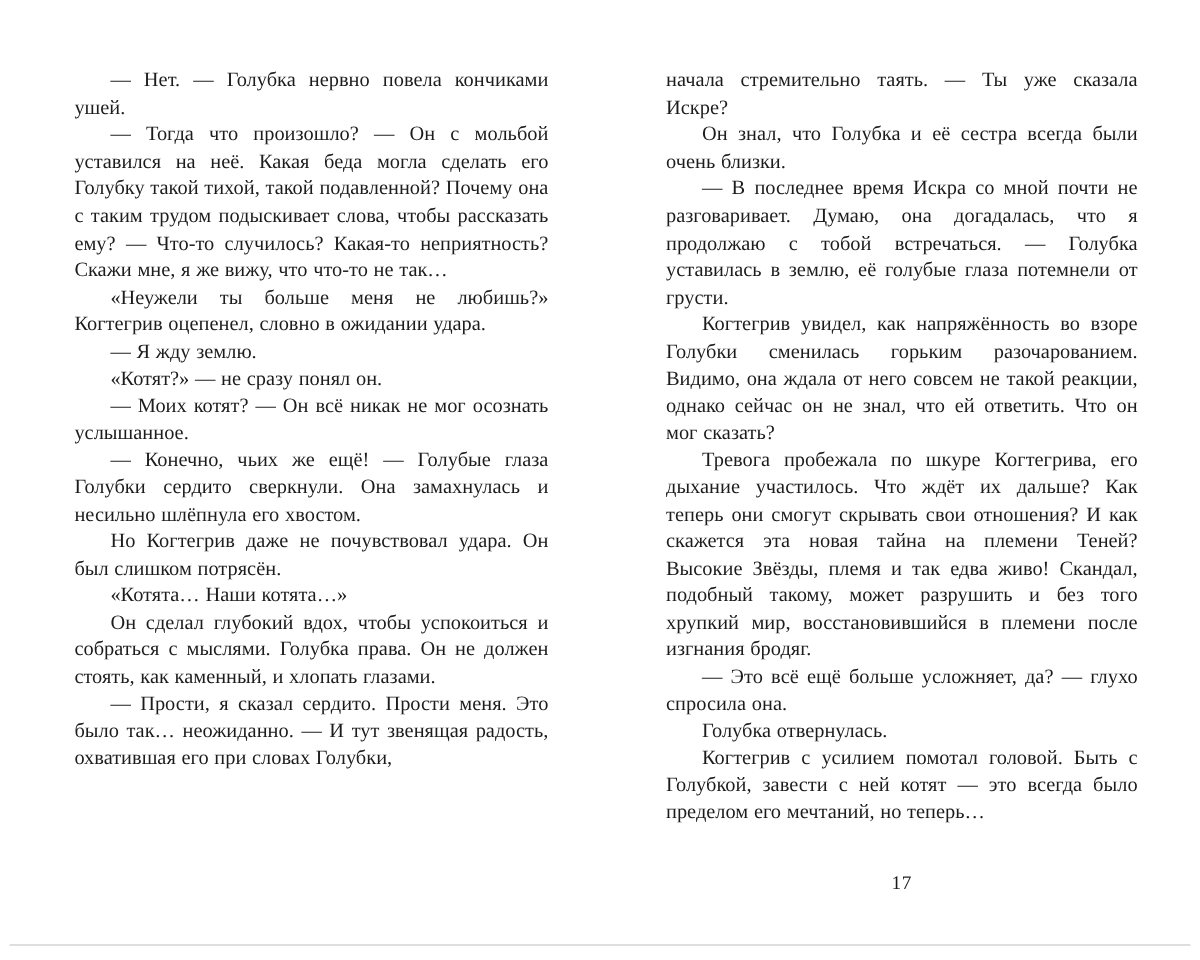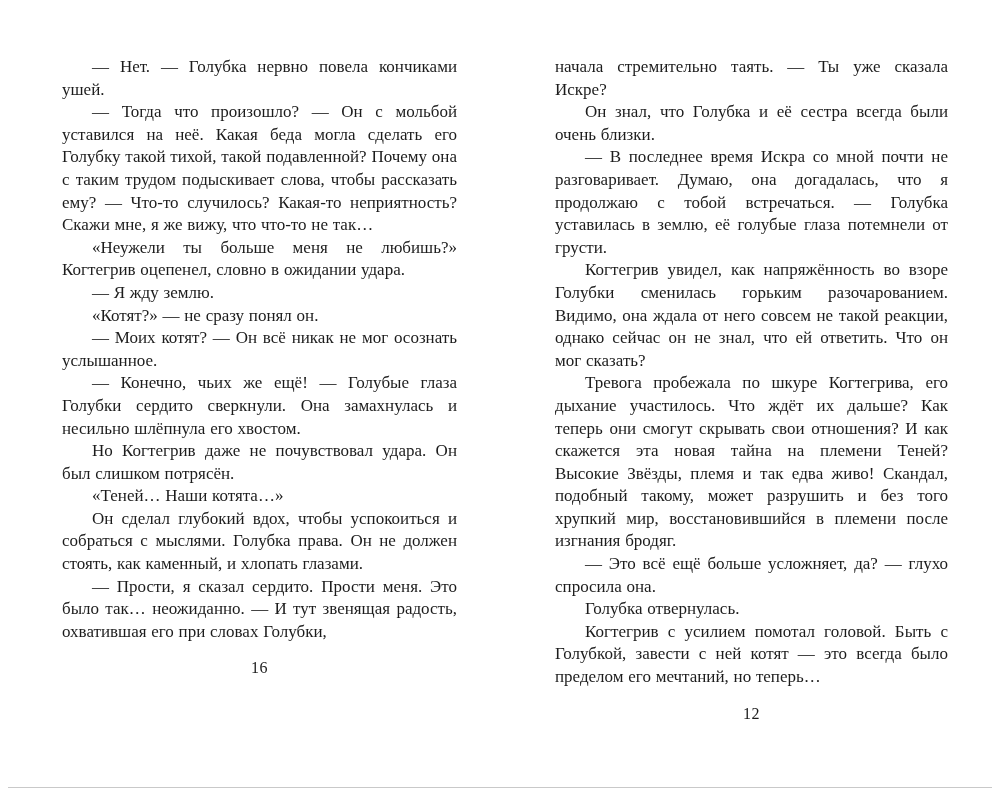--- a/index.html
+++ b/index.html
@@ -18,21 +18,21 @@
     box-sizing: border-box;
     display: flex;
     padding: 56px 52px 0 62px;
   }
   .page {
     display: flex;
     flex-direction: column;
     box-sizing: border-box;
   }
   .page.left  { width: 396px; }
-  .page.right { width: 394px; margin-left: 98px; }
+  .page.right { width: 394px; margin-left: 98px; gap: 23px; }
   .page-text p {
     margin: 0;
     font-size: 17px;
     line-height: 22.6px;
     text-align: justify;
     text-indent: 30px;
     word-spacing: 0.5px;
   }
   .page-text p.continuation {
     text-indent: 0;
@@ -60,35 +60,34 @@
   <div class="page left">
     <div class="page-text">
       <p>— Нет. — Голубка нервно повела кончиками ушей.</p>
       <p>— Тогда что произошло? — Он с мольбой уставился на неё. Какая беда могла сделать его Голубку такой тихой, такой подавленной? Почему она с таким трудом подыскивает слова, чтобы рассказать ему? — Что-то случилось? Какая-то неприятность? Скажи мне, я же вижу, что что-то не так…</p>
       <p>«Неужели ты больше меня не любишь?» Когтегрив оцепенел, словно в ожидании удара.</p>
       <p>— Я жду землю.</p>
       <p>«Котят?» — не сразу понял он.</p>
       <p>— Моих котят? — Он всё никак не мог осознать услышанное.</p>
       <p>— Конечно, чьих же ещё! — Голубые глаза Голубки сердито сверкнули. Она замахнулась и несильно шлёпнула его хвостом.</p>
       <p>Но Когтегрив даже не почувствовал удара. Он был слишком потрясён.</p>
-      <p>«Теней… Наши котята…»</p>
+      <p>«Котята… Наши котята…»</p>
       <p>Он сделал глубокий вдох, чтобы успокоиться и собраться с мыслями. Голубка права. Он не должен стоять, как каменный, и хлопать глазами.</p>
       <p>— Прости, я сказал сердито. Прости меня. Это было так… неожиданно. — И тут звенящая радость, охватившая его при словах Голубки,</p>
     </div>
-    <div class="page-number">16</div>
   </div>
 
   <div class="page right">
     <div class="page-text">
       <p class="continuation">начала стремительно таять. — Ты уже сказала Искре?</p>
       <p>Он знал, что Голубка и её сестра всегда были очень близки.</p>
       <p>— В последнее время Искра со мной почти не разговаривает. Думаю, она догадалась, что я продолжаю с тобой встречаться. — Голубка уставилась в землю, её голубые глаза потемнели от грусти.</p>
       <p>Когтегрив увидел, как напряжённость во взоре Голубки сменилась горьким разочарованием. Видимо, она ждала от него совсем не такой реакции, однако сейчас он не знал, что ей ответить. Что он мог сказать?</p>
       <p>Тревога пробежала по шкуре Когтегрива, его дыхание участилось. Что ждёт их дальше? Как теперь они смогут скрывать свои отношения? И как скажется эта новая тайна на племени Теней? Высокие Звёзды, племя и так едва живо! Скандал, подобный такому, может разрушить и без того хрупкий мир, восстановившийся в племени после изгнания бродяг.</p>
       <p>— Это всё ещё больше усложняет, да? — глухо спросила она.</p>
       <p>Голубка отвернулась.</p>
       <p>Когтегрив с усилием помотал головой. Быть с Голубкой, завести с ней котят — это всегда было пределом его мечтаний, но теперь…</p>
     </div>
-    <div class="page-number">12</div>
+    <div class="page-number">17</div>
   </div>
 
   <div class="edge-line"></div>
 </div>
 
 </body></html>

